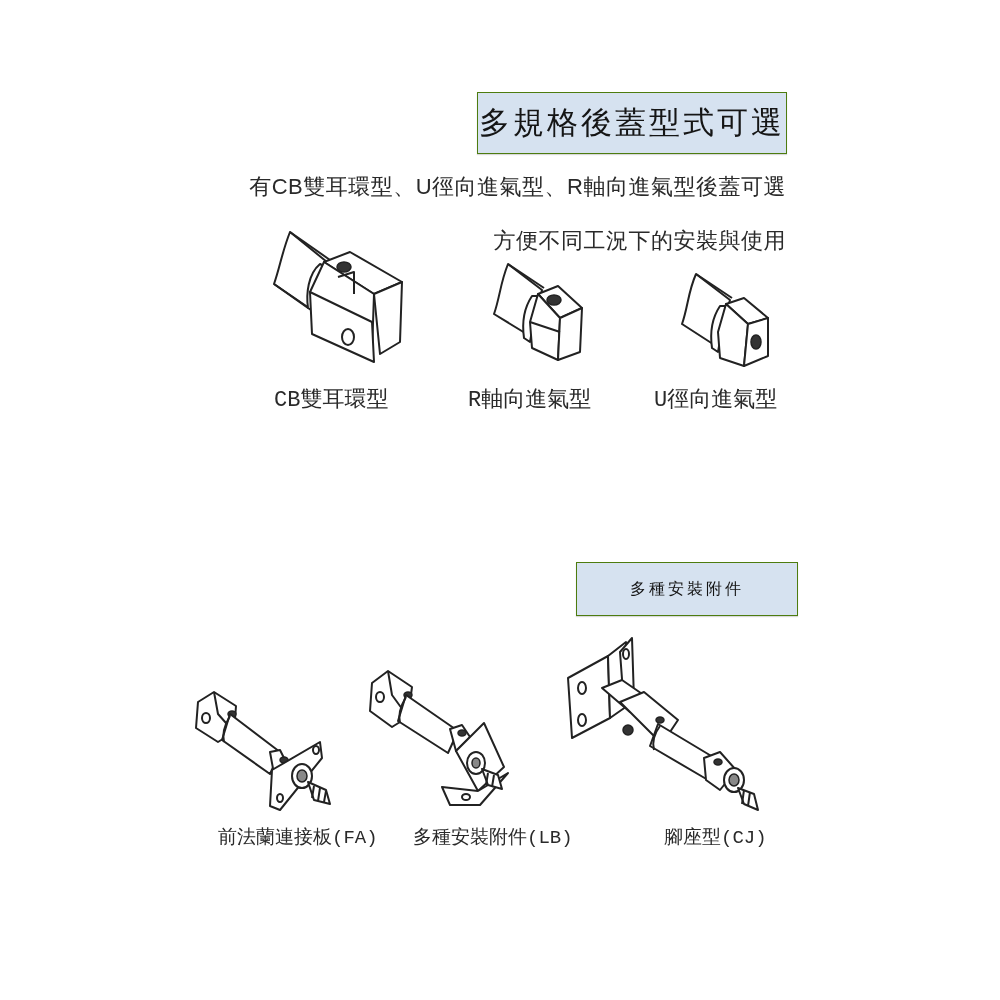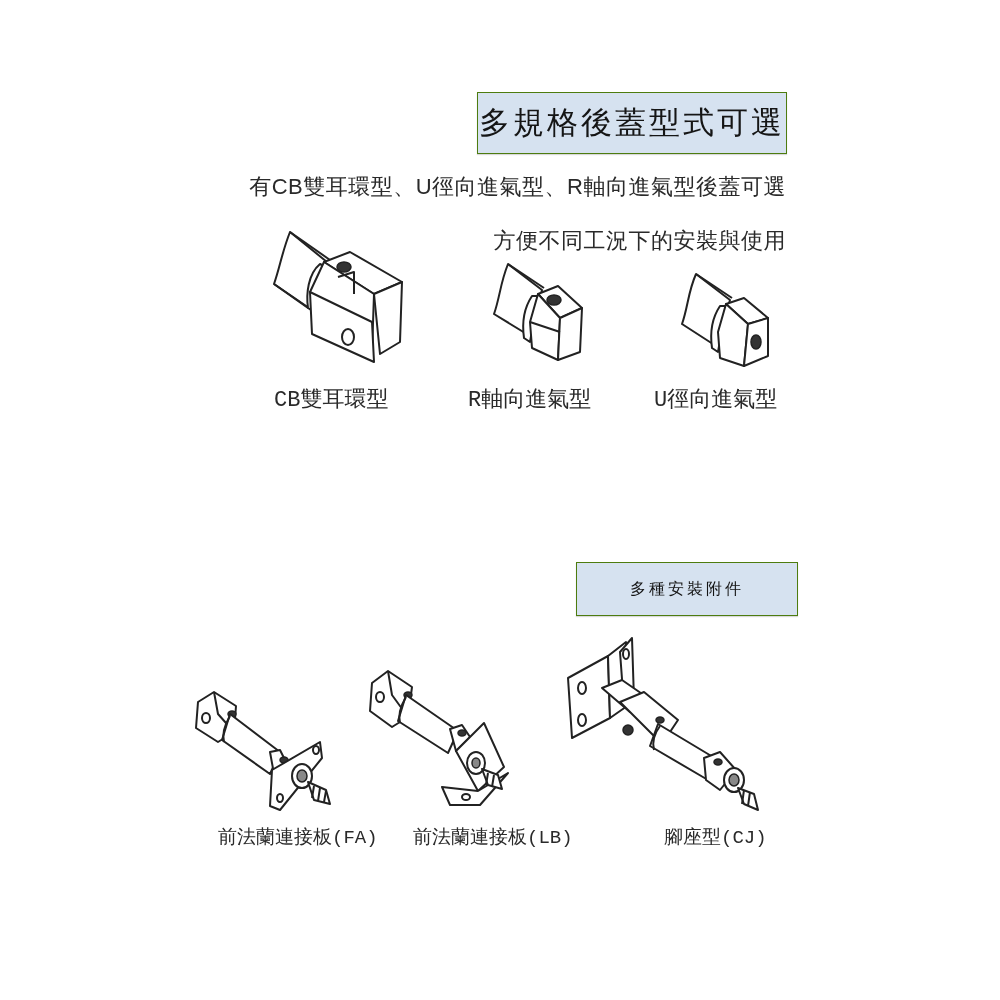--- a/index.html
+++ b/index.html
@@ -135,14 +135,14 @@
     <path class="s" d="M146 130 L162 124 L178 142 L162 162 L148 152 Z"></path>
     <ellipse class="d" cx="160" cy="134" rx="4" ry="3"></ellipse>
     <ellipse class="s" cx="176" cy="152" rx="10" ry="12"></ellipse>
     <ellipse class="h" cx="176" cy="152" rx="5" ry="6"></ellipse>
     <path class="s" d="M180 160 L196 166 L200 182 L186 176 Z"></path>
     <path class="t" d="M186 162 L184 176 M192 164 L190 178"></path>
   </svg>
 </div>
 
 <div class="caption small" style="left:218px;top:824px;">前法蘭連接板(FA)</div>
-<div class="caption small" style="left:413px;top:824px;">前法蘭連接板(LB)</div>
+<div class="caption small" style="left:413px;top:824px;">多種安裝附件(LB)</div>
 <div class="caption small" style="left:664px;top:824px;">腳座型(CJ)</div>
 
 </body></html>

